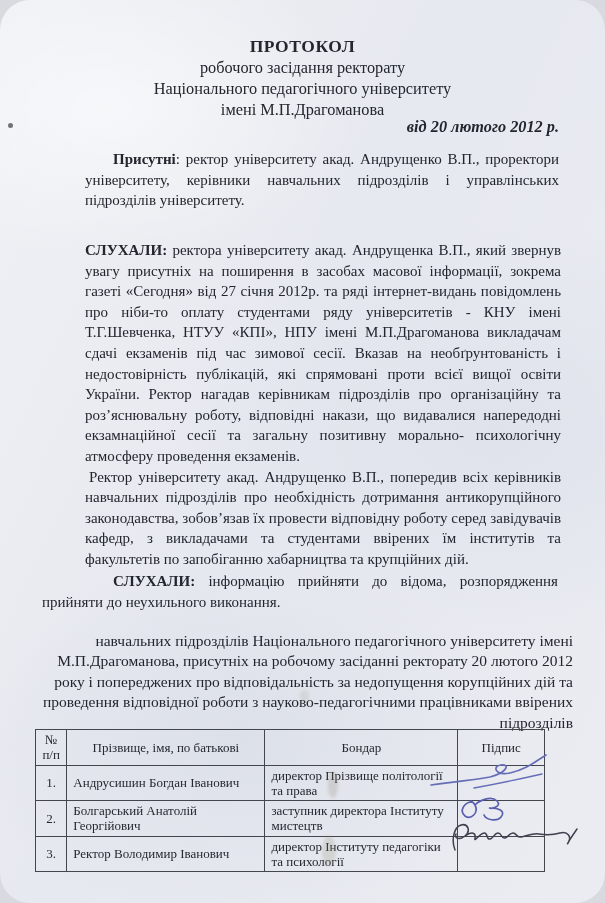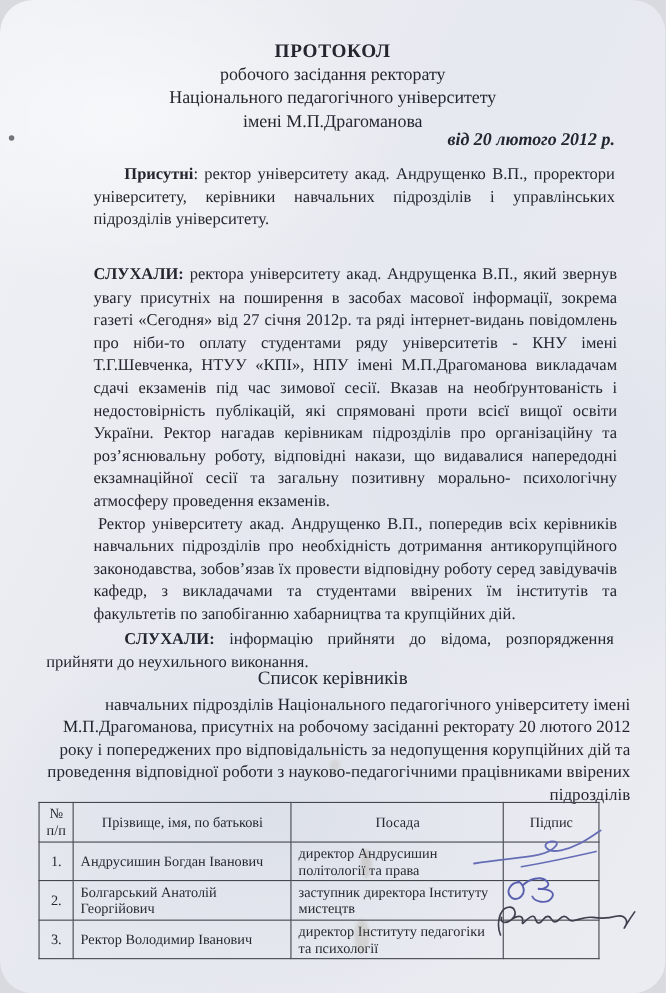--- a/index.html
+++ b/index.html
@@ -89,35 +89,34 @@
 
   <p class="para present-para"><span class="lead">Присутні</span><span>: ректор університету акад. Андрущенко В.П., проректори університету, керівники навчальних підрозділів і управлінських підрозділів університету.</span></p>
 
   <div class="heard-block">
     <p class="para"><span class="lead">СЛУХАЛИ:</span><span> ректора університету акад. Андрущенка В.П., який звернув увагу присутніх на поширення в засобах масової інформації, зокрема газеті «Сегодня» від 27 січня 2012р. та ряді інтернет-видань повідомлень про ніби-то оплату студентами ряду університетів - КНУ імені Т.Г.Шевченка, НТУУ «КПІ», НПУ імені М.П.Драгоманова викладачам сдачі екзаменів під час зимової сесії. Вказав на необґрунтованість і недостовірність публікацій, які спрямовані проти всієї вищої освіти України. Ректор нагадав керівникам підрозділів про організаційну та роз’яснювальну роботу, відповідні накази, що видавалися напередодні екзамнаційної сесії та загальну позитивну морально- психологічну атмосферу проведення екзаменів.</span></p>
     <p class="para heard-p2">Ректор  університету акад. Андрущенко В.П., попередив всіх керівників навчальних підрозділів про необхідність дотримання антикорупційного законодавства, зобов’язав їх провести відповідну роботу серед завідувачів кафедр, з викладачами та студентами ввірених їм інститутів та факультетів по запобіганню хабарництва  та крупційних дій.</p>
   </div>
 
   <p class="para resolved-para"><span class="lead">СЛУХАЛИ:</span><span> інформацію прийняти до відома, розпорядження прийняти  до неухильного виконання.</span></p>
 
-  <div class="list-title">Список керівників</div>
   <div class="list-subtitle">навчальних підрозділів Національного педагогічного університету імені М.П.Драгоманова, присутніх на робочому засіданні  ректорату  20 лютого 2012 року і попереджених про відповідальність за  недопущення корупційних дій та проведення відповідної роботи з науково-педагогічними працівниками ввірених підрозділів</div>
 
   <table class="signatories">
     <tbody>
       <tr class="hdr">
         <td class="c-num">№ п/п</td>
         <td class="c-name">Прізвище, імя, по батькові</td>
-        <td class="c-pos">Посада</td>
+        <td class="c-pos">Бондар</td>
         <td class="c-sig">Підпис</td>
       </tr>
       <tr class="r1">
         <td class="c-num">1.</td>
         <td class="c-name">Андрусишин Богдан Іванович</td>
-        <td class="c-pos">директор Андрусишин політології та права</td>
+        <td class="c-pos">директор Прізвище політології та права</td>
         <td class="c-sig"></td>
       </tr>
       <tr class="r2">
         <td class="c-num">2.</td>
         <td class="c-name">Болгарський Анатолій Георгійович</td>
         <td class="c-pos">заступник директора Інституту мистецтв</td>
         <td class="c-sig"></td>
       </tr>
       <tr class="r3">
         <td class="c-num">3.</td>

